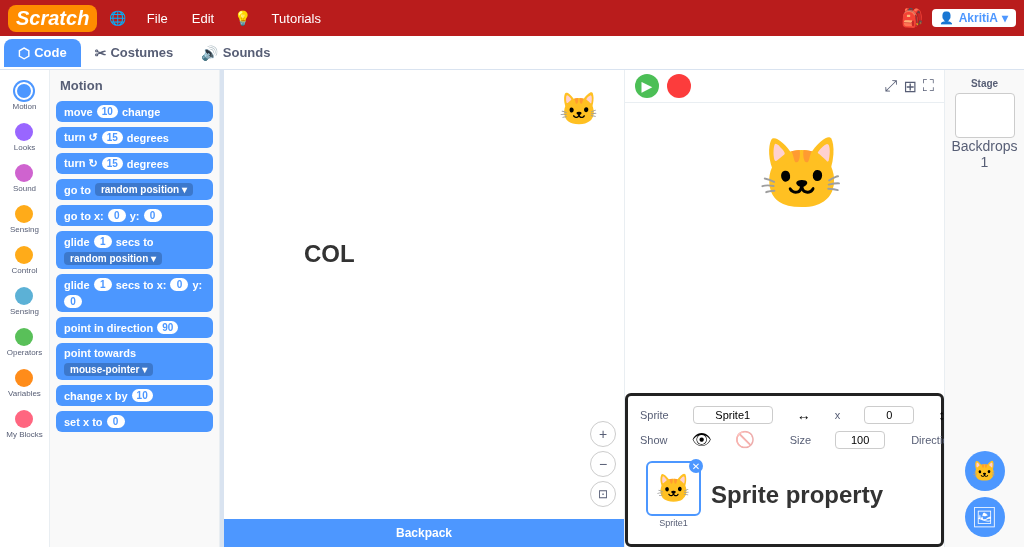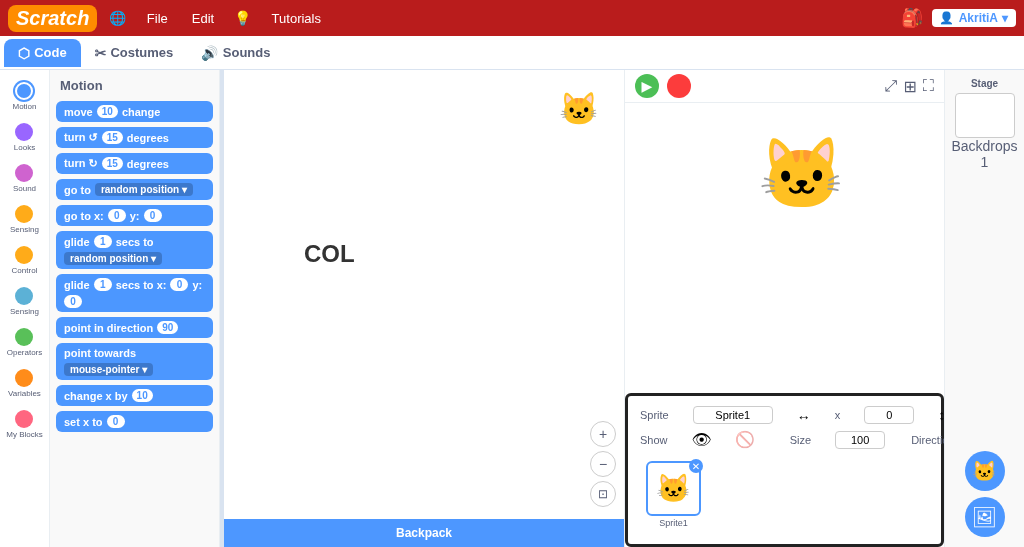--- a/index.html
+++ b/index.html
@@ -283,20 +283,21 @@
         </div>
 
         <div class="sprite-panel">
           <div style="display:flex; flex-direction:column; align-items:center;">
             <div class="sprite-thumb-box">
               <span style="font-size:28px;">🐱</span>
               <div style="position:absolute; top:-4px; right:-4px; background:#4c97ff; border-radius:50%; width:14px; height:14px; display:flex; align-items:center; justify-content:center; font-size:10px; color:#fff;">✕</div>
             </div>
             <span class="sprite-thumb-label">Sprite1</span>
           </div>
+          <div class="sprite-property-title">Sprite property</div>
         </div>
       </div>
     </div>
   </div>
 
   <div id="stage-right">
     <span class="stage-label">Stage</span>
     <div class="stage-thumb"></div>
     <span class="backdrop-count">Backdrops</span>
     <span class="backdrop-count">1</span>

